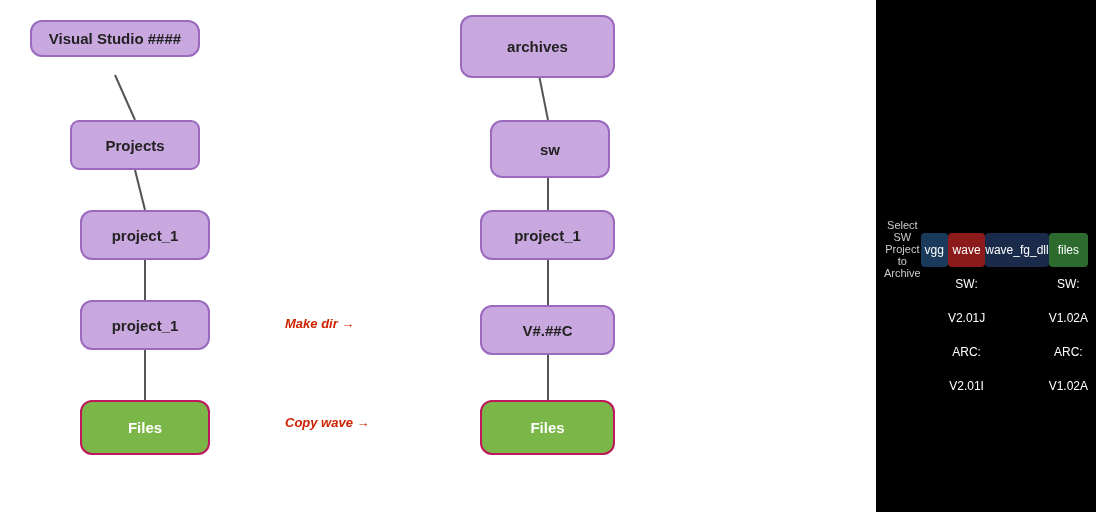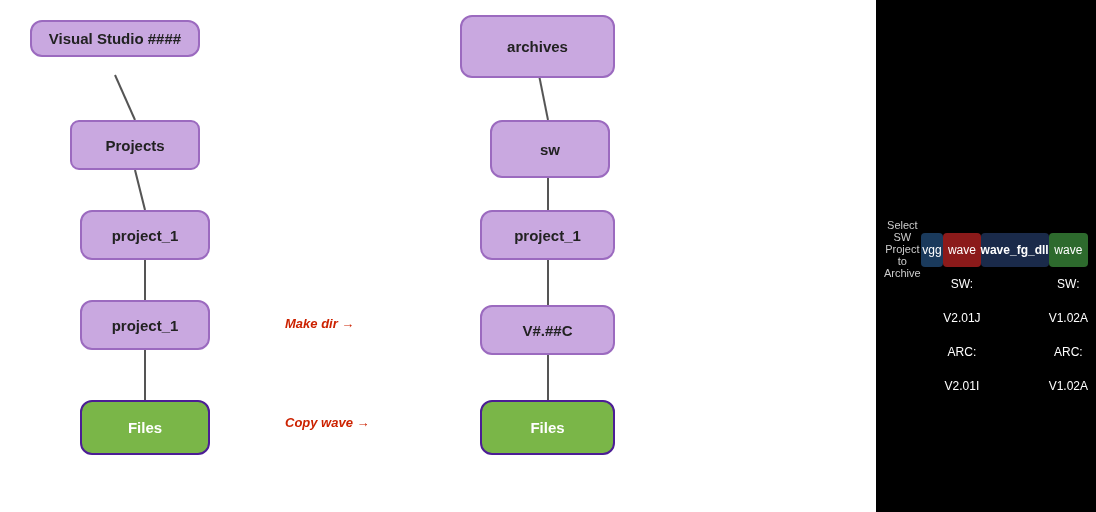--- a/index.html
+++ b/index.html
@@ -47,41 +47,41 @@
       font-size: 12px;
       text-align: center;
       line-height: 34px;
       margin-bottom: 12px;
       cursor: pointer;
     }
 
     .btn-blue-dark { background: #1a3a5c; }
     .btn-green-dark { background: #2d6a2d; }
     .btn-red-dark { background: #8b1a1a; }
-    .btn-navy { background: #1a2a4a; font-weight: bold; }
+    .btn-navy { background: #1a2a4a; }
     .btn-green2 { background: #2d6a2d; }
 
     
     .node {
       position: absolute;
       border-radius: 12px;
       background: #c9a8e0;
       border: 2px solid #9b6abf;
       display: flex;
       align-items: center;
       justify-content: center;
       font-size: 15px;
       font-weight: bold;
       color: #222;
       text-align: center;
     }
 
     .node-green {
       background: #7ab648;
-      border: 2px solid #4c1d95;
+      border: 2px solid #be185d;
       color: #fff;
     }
 
     
     .diagram-svg {
       position: absolute;
       top: 0; left: 0;
       width: 100%;
       height: 100%;
       pointer-events: none;
@@ -156,14 +156,14 @@
   <div class="arrow-label" style="left:285px;top:415px;">
     <span>Copy wave →</span>
   </div>
 </div>
 
 <div class="right-panel">
   <div class="right-panel-title">Select SW Project to Archive</div>
   <button class="panel-btn btn-blue-dark">vgg</button>
   <button class="panel-btn btn-red-dark">wave SW: V2.01J ARC: V2.01I</button>
   <button class="panel-btn btn-navy">wave_fg_dll</button>
-  <button class="panel-btn btn-green2">wave SW: V1.02A ARC: V1.02A</button>
+  <button class="panel-btn btn-green2">files SW: V1.02A ARC: V1.02A</button>
 </div>
 
 </body></html>

